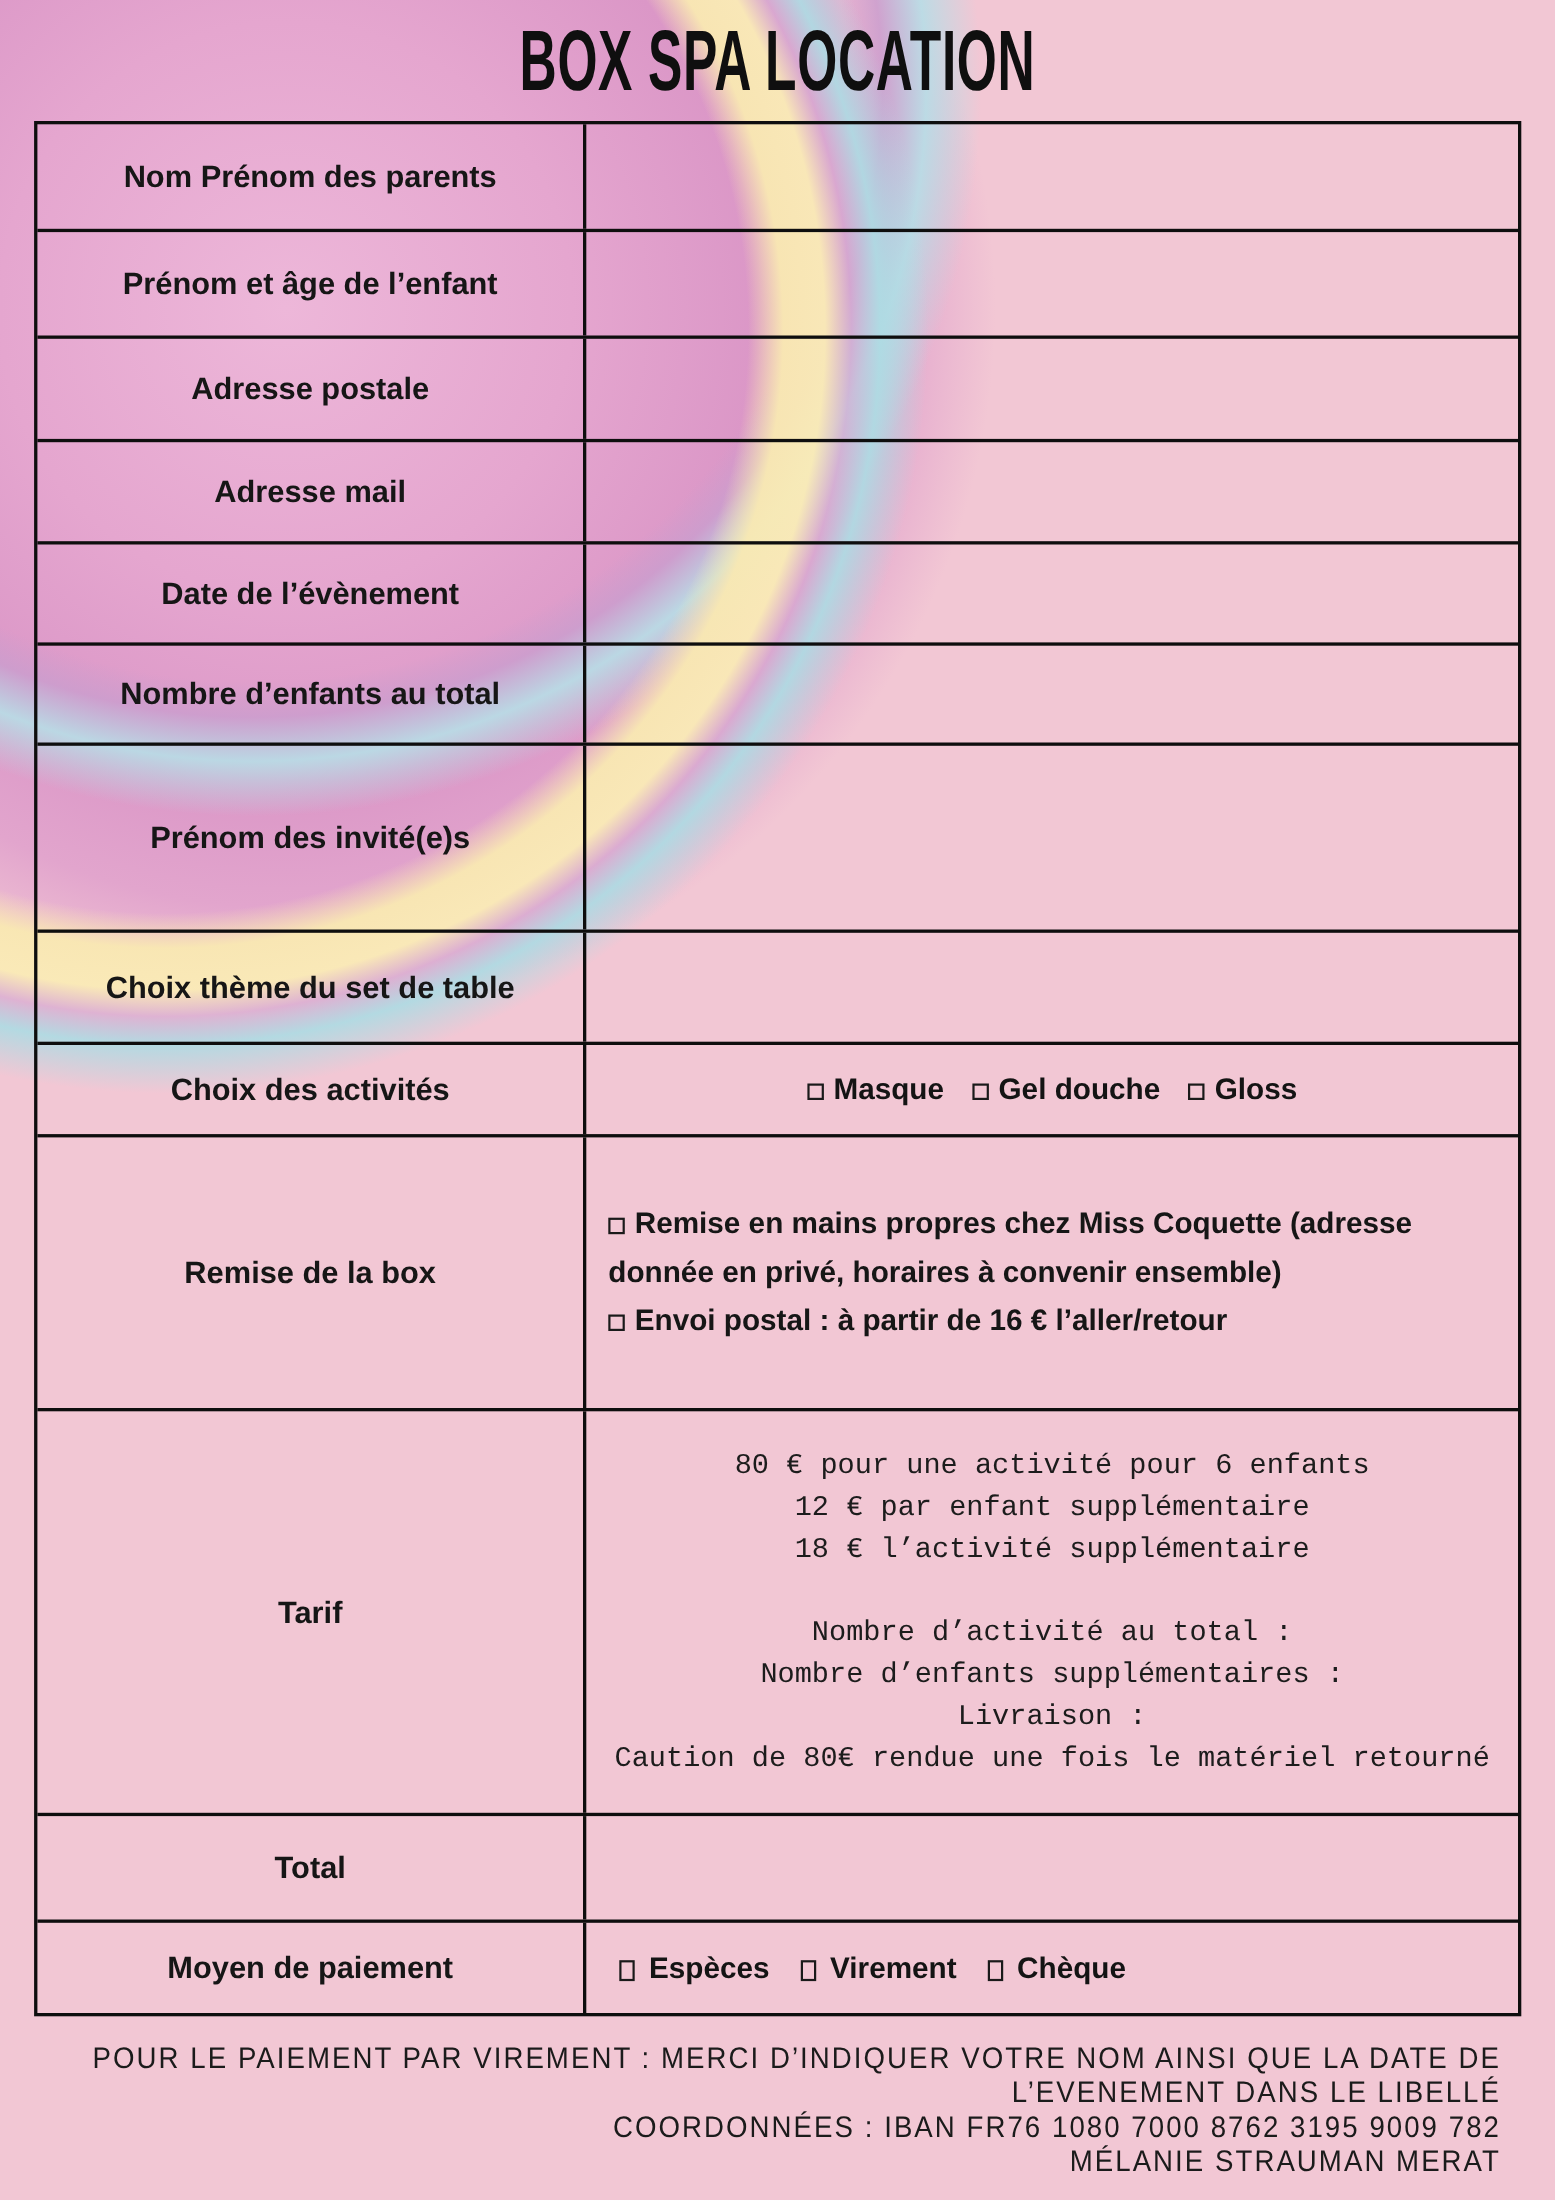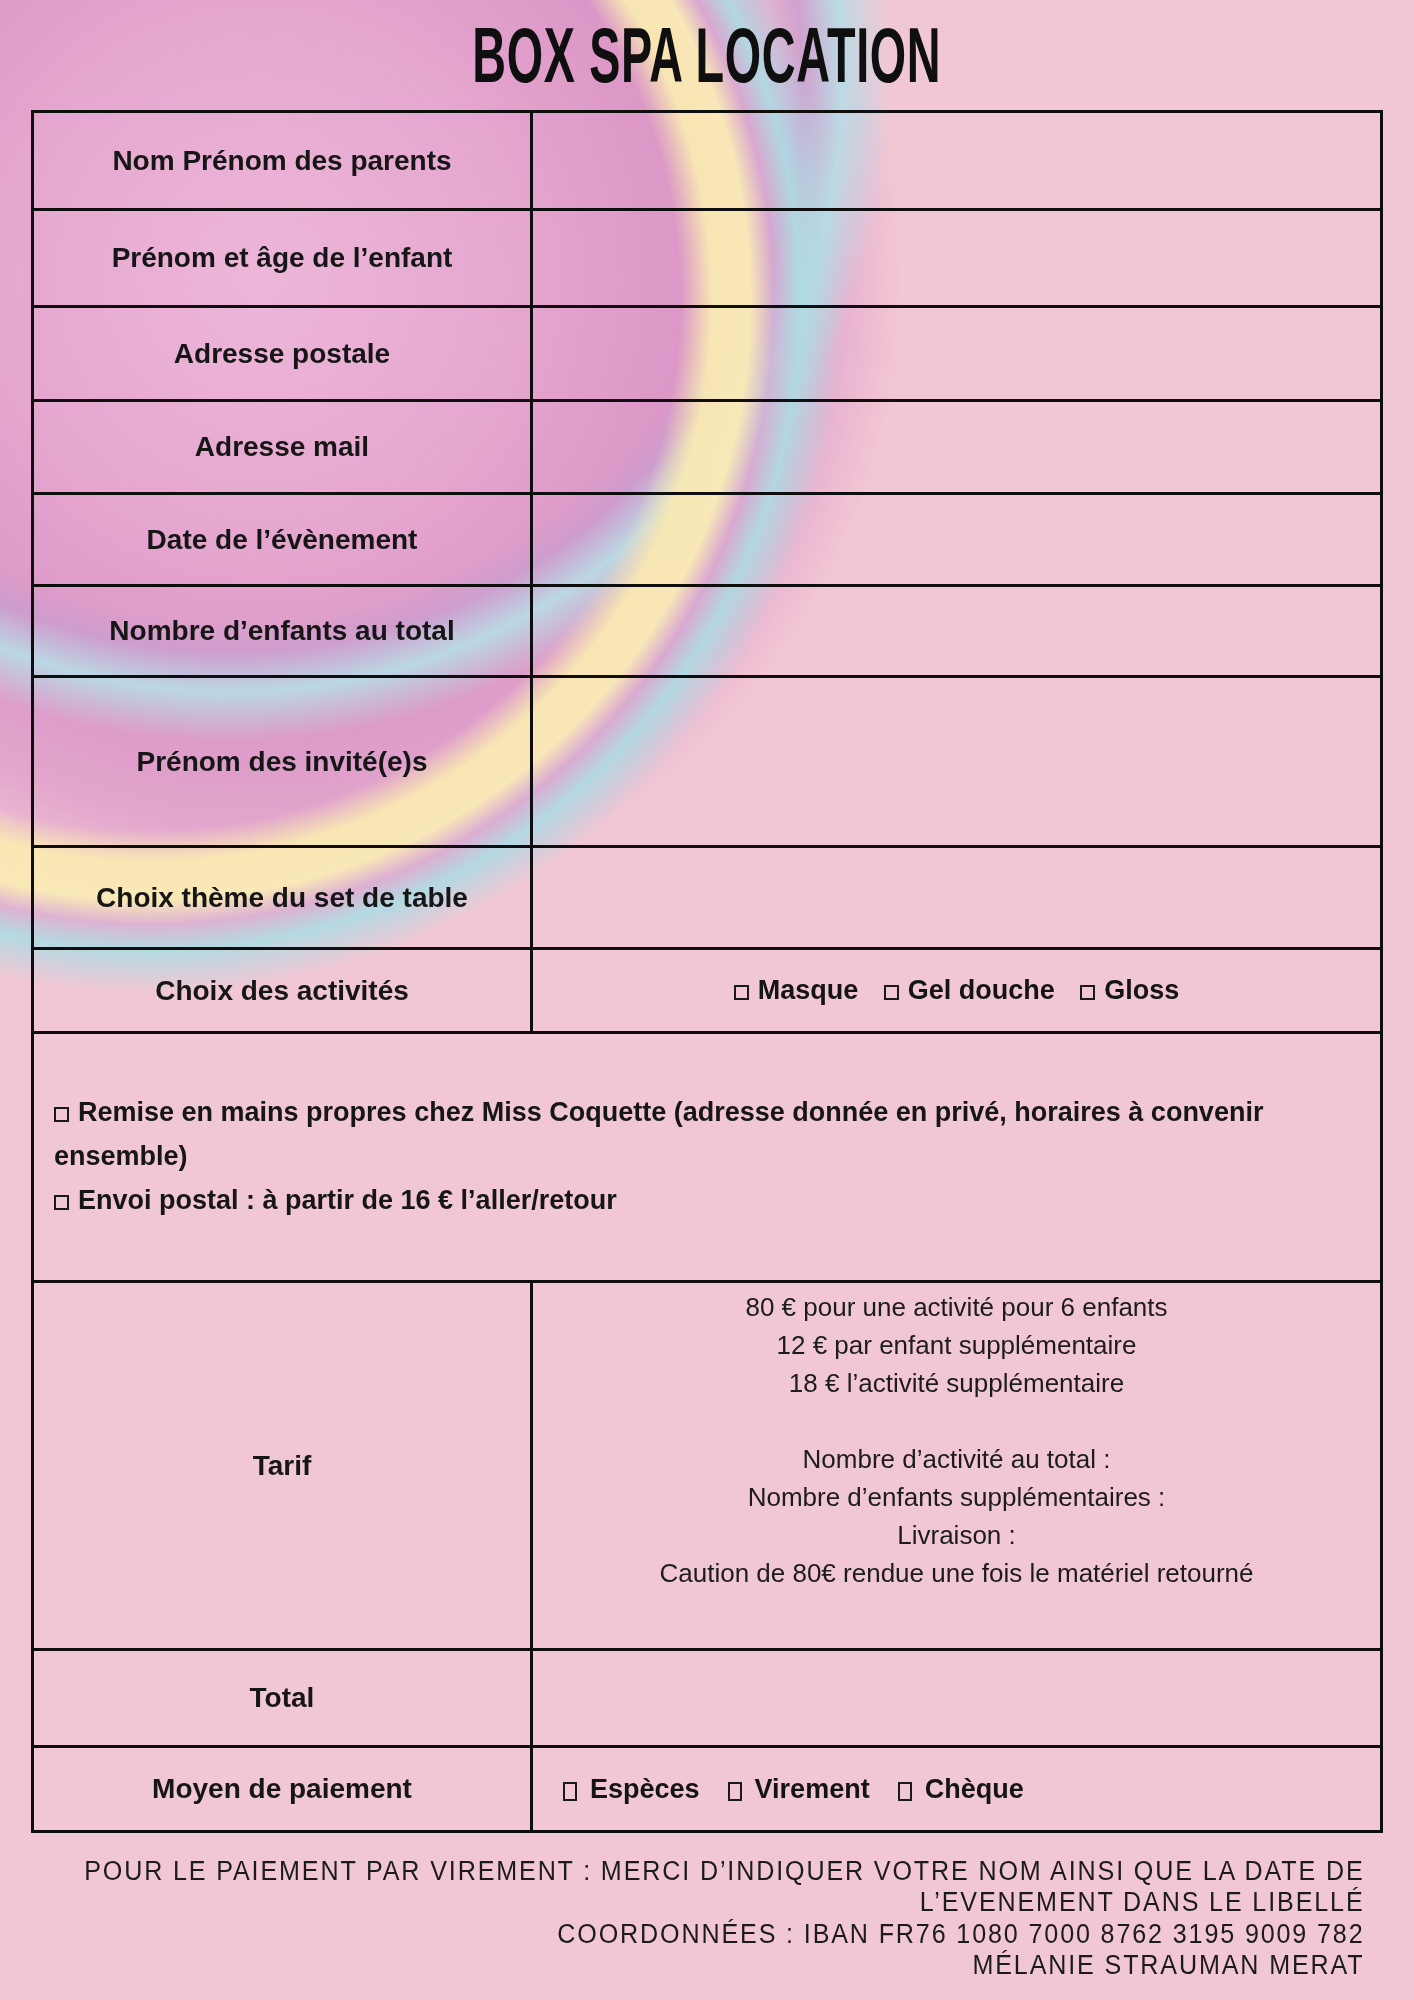--- a/index.html
+++ b/index.html
@@ -76,21 +76,21 @@
   .opt{margin:0 9px;}
 
   .remise{
     flex-direction:column;justify-content:center;align-items:flex-start;
     padding:10px 40px 10px 20px;
   }
   .remise-opt{
     display:block;font-weight:700;font-size:27px;line-height:1.62;color:#161616;
   }
 
-  .tarif{flex-direction:column;justify-content:flex-start;padding:6px 7px;}
+  .tarif{flex-direction:column;justify-content:center;padding:6px 7px;font-family:Liberation Mono, monospace;}
   .tline{
     font-size:26px;line-height:1.46;min-height:38px;text-align:center;
     font-weight:400;color:#1c1c1c;width:100%;
   }
 
   .paiement{padding-left:30px;font-weight:700;font-size:27px;white-space:nowrap;}
   .pay-opt{margin-right:28px;}
 
   
   .footer{position:absolute;top:1856px;left:0;width:1414px;text-align:right;color:#1b1b1b;}
@@ -157,20 +157,21 @@
       <div class="cell-r center">
         <div class="opts">
           <span class="opt"><span class="cb"></span><span>Masque</span></span>
           <span class="opt"><span class="cb"></span><span>Gel douche</span></span>
           <span class="opt"><span class="cb"></span><span>Gloss</span></span>
         </div>
       </div>
     </div>
 
     <div class="trow h10">
+      <div class="cell-l">Remise de la box</div>
       <div class="cell-r remise">
         <div class="remise-opt"><span class="cb"></span><span>Remise en mains propres chez Miss Coquette (adresse donnée en privé, horaires à convenir ensemble)</span></div>
         <div class="remise-opt"><span class="cb"></span><span>Envoi postal : à partir de 16 € l’aller/retour</span></div>
       </div>
     </div>
 
     <div class="trow h11">
       <div class="cell-l">Tarif</div>
       <div class="cell-r tarif">
         <div class="tline">80 €  pour une activité pour 6 enfants</div>

